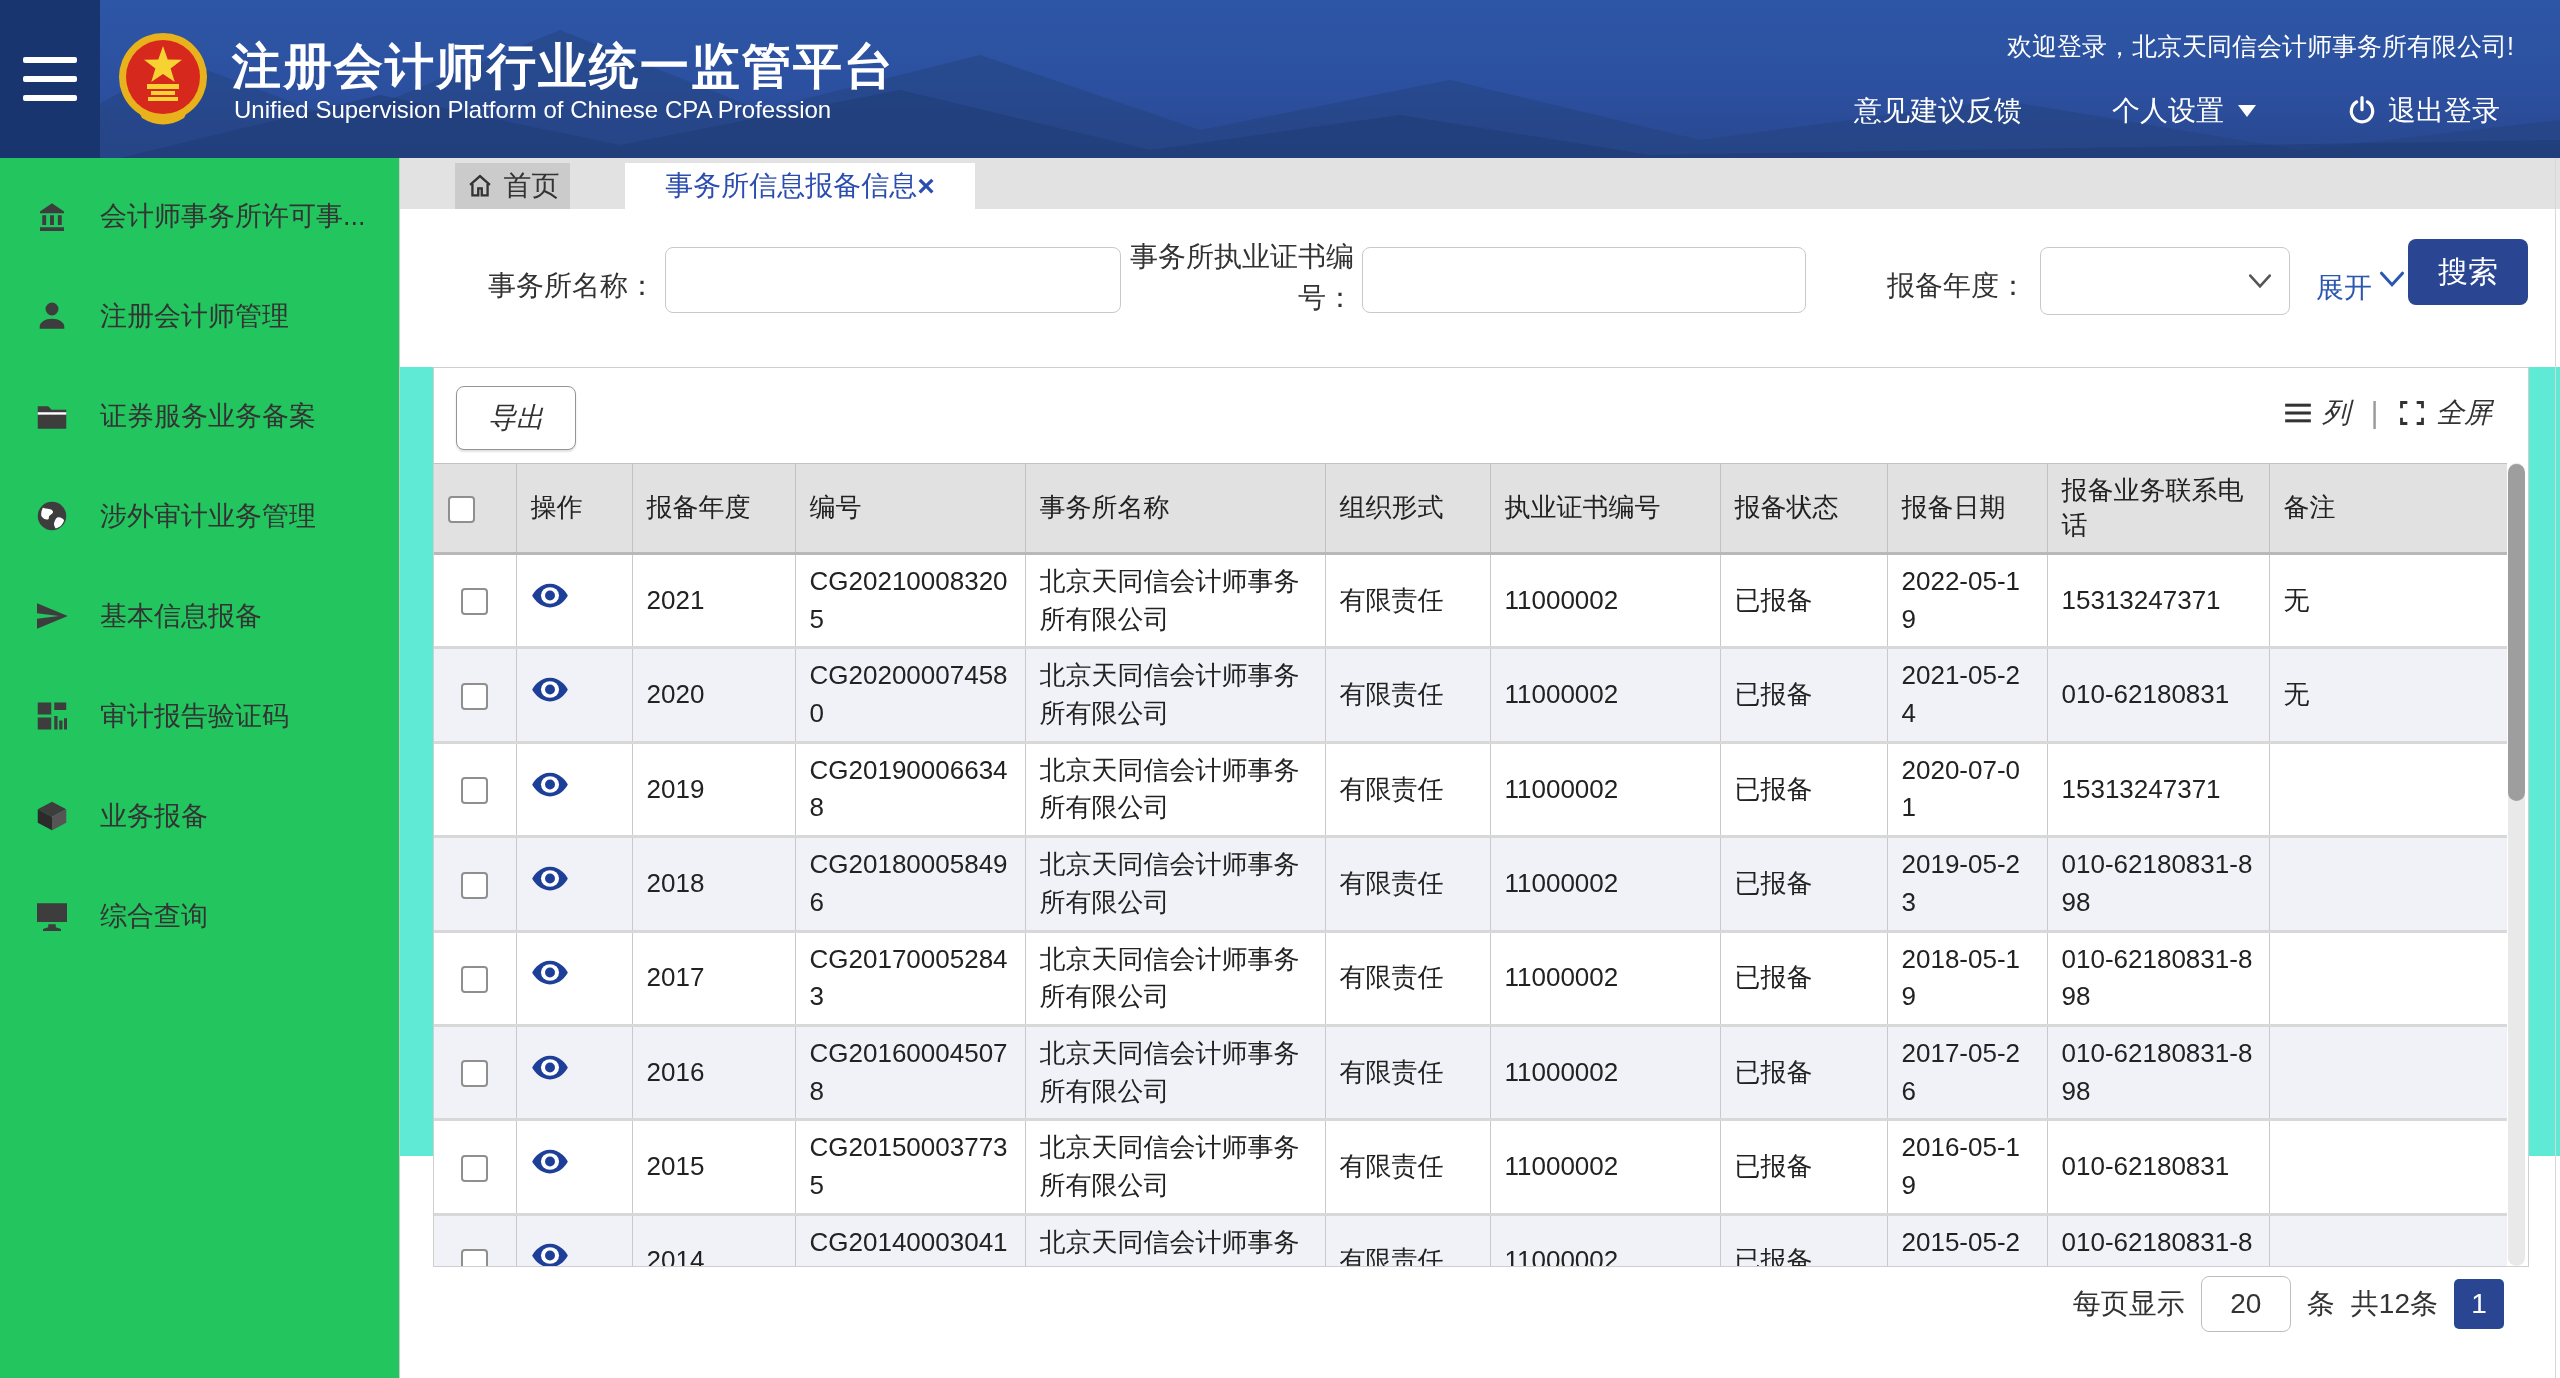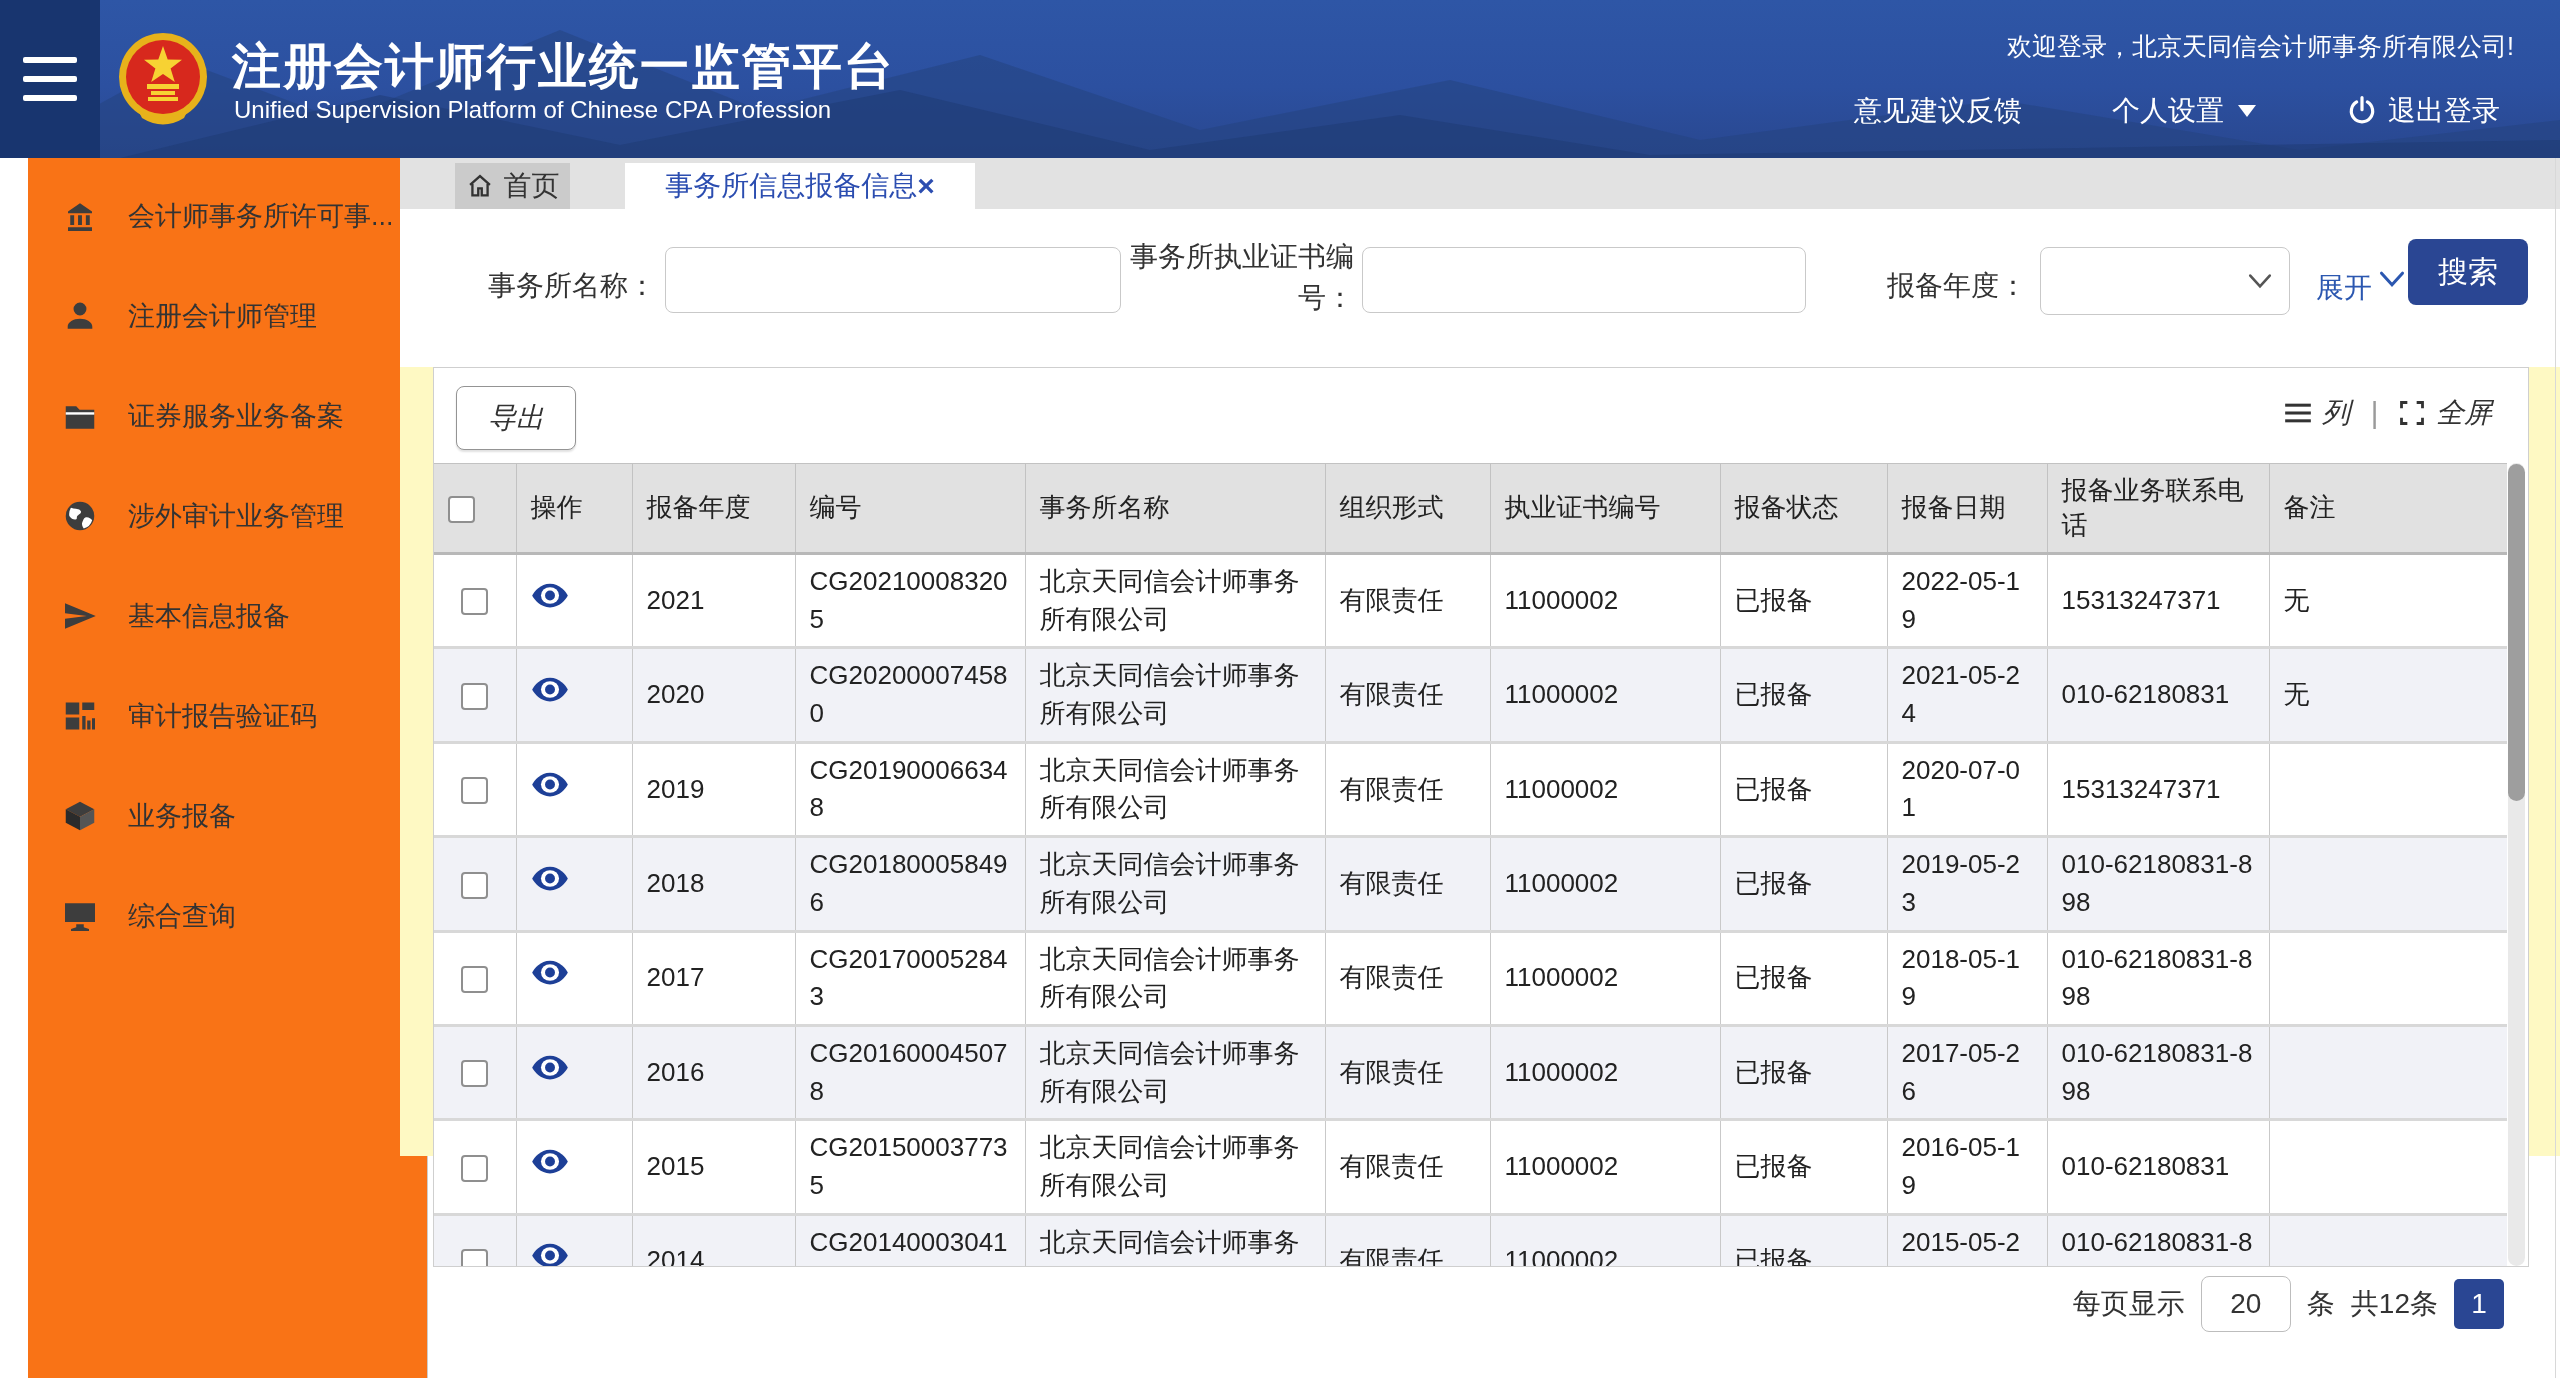--- a/index.html
+++ b/index.html
@@ -16,26 +16,26 @@
     display:flex;flex-direction:column;justify-content:center;align-items:center;gap:13px;cursor:pointer;}
   .burger i{display:block;width:54px;height:6px;background:#fff;border-radius:2px;}
   .emblem{position:absolute;left:118px;top:32px;width:90px;height:94px;}
   .htitle{position:absolute;left:232px;top:34px;font-size:49px;font-weight:bold;color:#fff;letter-spacing:2px;}
   .hsub{position:absolute;left:234px;top:96px;font-size:24px;color:#fff;}
   .hwelcome{position:absolute;right:46px;top:30px;font-size:25px;color:#fff;}
   .hmenu{position:absolute;right:60px;top:92px;display:flex;align-items:center;gap:62px;font-size:28px;color:#fff;}
   .hmenu .item{display:flex;align-items:center;gap:10px;cursor:pointer;margin-left:28px;}
   .caret{width:0;height:0;border-left:9px solid transparent;border-right:9px solid transparent;border-top:12px solid #fff;margin-left:4px;}
   
-  .sidebar{position:absolute;left:0;top:158px;width:399px;height:1220px;background:#f97316;border-right:1px solid #ccc;margin-left:28px;}
+  .sidebar{position:absolute;left:0;top:158px;width:399px;height:1220px;background:#22c55e;border-right:1px solid #ccc;}
   .snav{display:flex;flex-direction:column;padding-top:8px;}
   .snav .sitem{height:100px;display:flex;align-items:center;gap:30px;padding-left:34px;font-size:27px;color:#333;cursor:pointer;}
   .snav .sitem svg{flex:0 0 auto;}
   
-  .main{position:absolute;left:400px;top:158px;width:2160px;height:998px;background:#fef9c3;}
+  .main{position:absolute;left:400px;top:158px;width:2160px;height:998px;background:#5eead4;}
   .tabstrip{position:absolute;left:0;top:0;width:2160px;height:51px;background:#e2e2e2;}
   .tab-home{position:absolute;left:55px;top:5px;width:115px;height:46px;background:#cbcbcb;
     display:flex;align-items:center;justify-content:center;gap:10px;font-size:28px;color:#333;cursor:pointer;}
   .tab-active{position:absolute;left:225px;top:5px;width:350px;height:46px;background:#fff;
     display:flex;align-items:center;justify-content:center;font-size:28px;color:#2b4db0;cursor:pointer;}
   .tab-close{font-size:30px;font-weight:bold;color:#2b4db0;line-height:1;cursor:pointer;}
   
   .search-row{position:absolute;left:0;top:51px;width:2160px;height:158px;background:#fff;}
   .slabel{position:absolute;font-size:28px;color:#333;}
   .sinput{position:absolute;height:66px;border:1px solid #c9c9c9;border-radius:8px;background:#fff;

